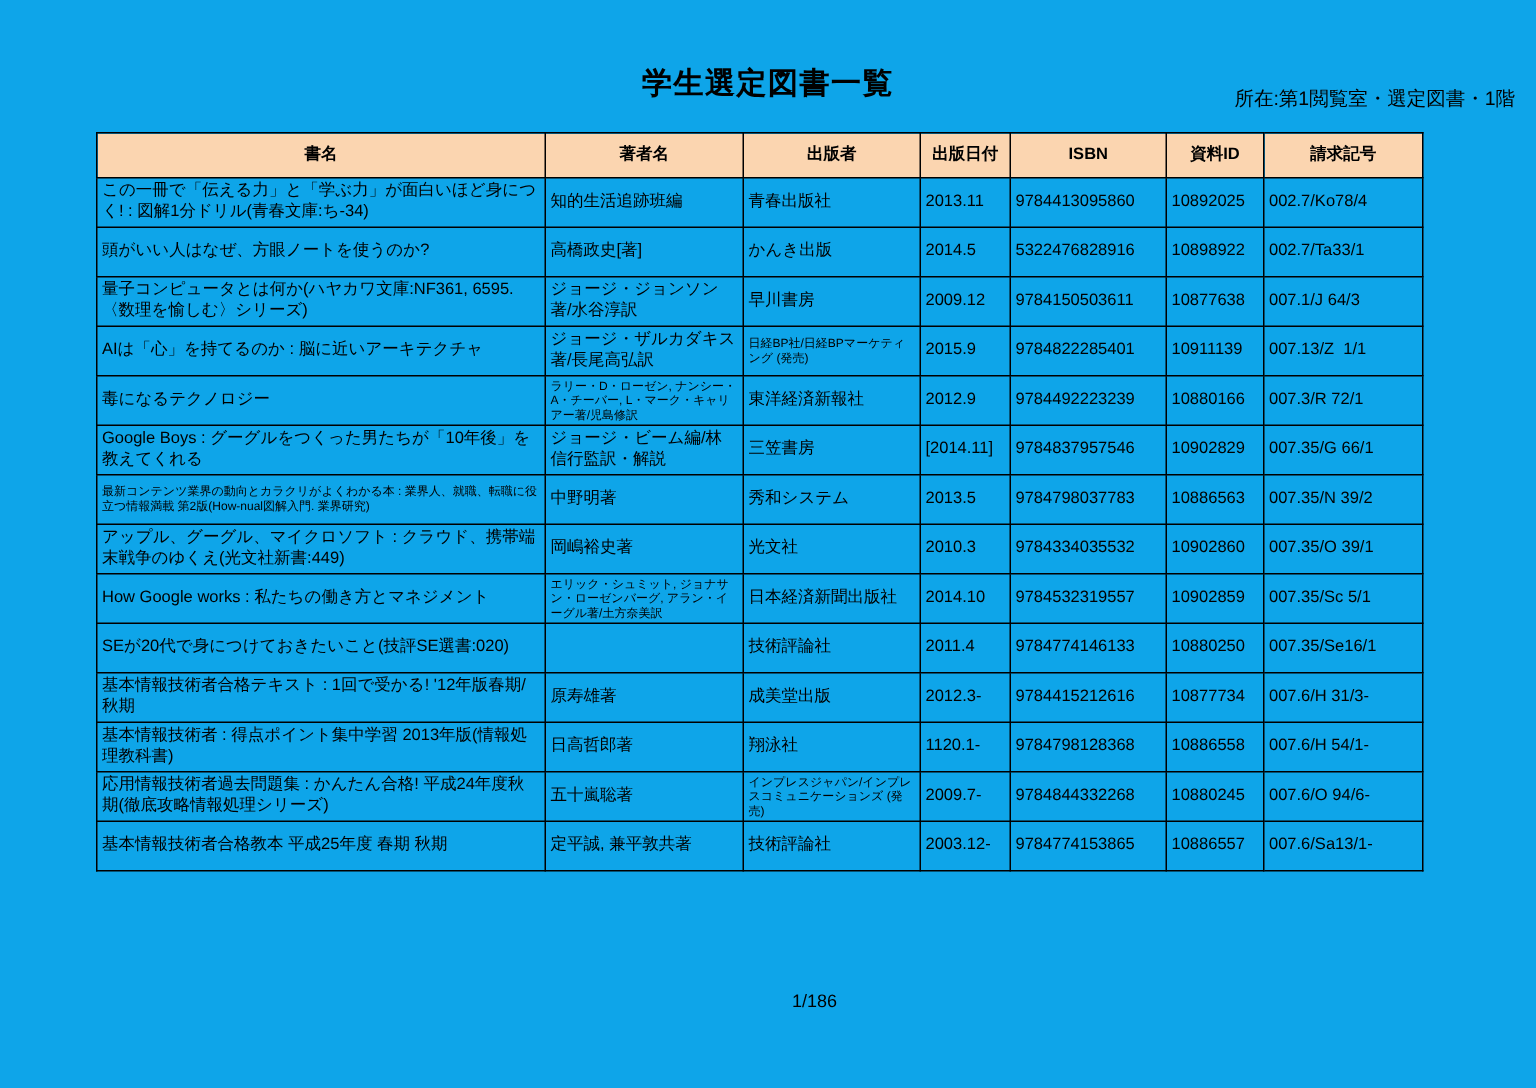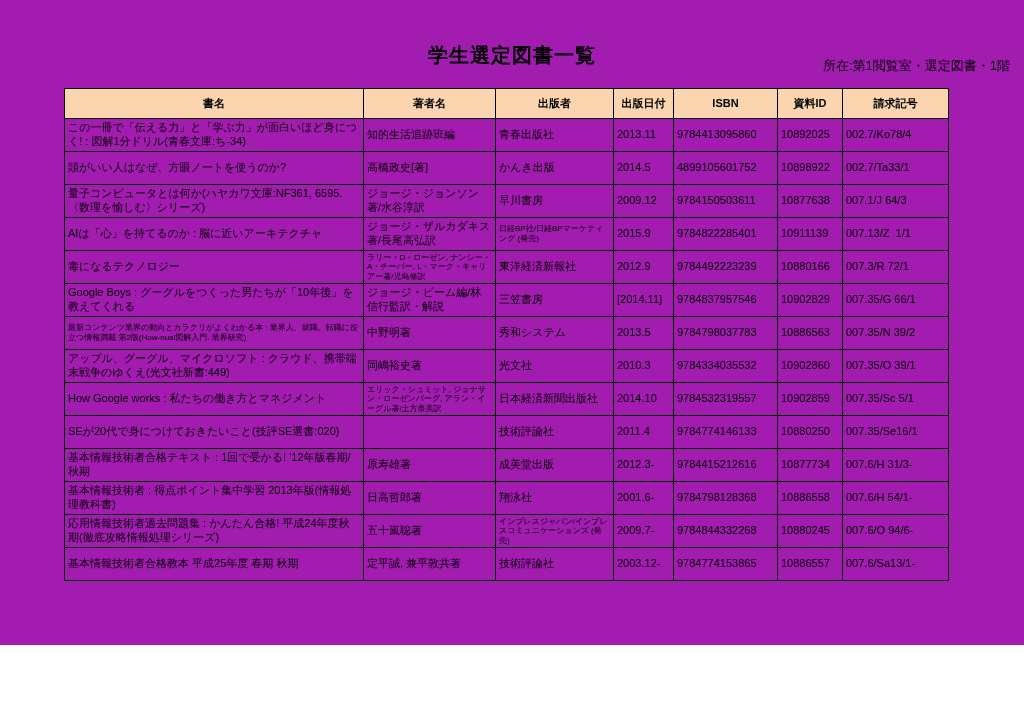--- a/index.html
+++ b/index.html
@@ -1,19 +1,19 @@
 <!DOCTYPE html>
 <html style="--header-bg: #fbd5b0;"><head>
 <meta charset="utf-8">
 <style>
   html,body{margin:0;padding:0;background:#ffffff;}
   .page{
     position:relative;
-    width:1024px;height:645px;
-    background:#a21caf;
+    width:1024px;height:725px;
+    background:#0ea5e9;
     font-family:"Liberation Sans","DejaVu Sans",sans-serif;
     color:#000;
     overflow:hidden;
   }
   .doc-title{
     position:absolute;top:42px;left:0;width:1024px;
     text-align:center;
     font-size:20px;font-weight:bold;
     letter-spacing:1px;
   }
@@ -92,21 +92,21 @@
           <td>2013.11</td>
           <td>9784413095860</td>
           <td>10892025</td>
           <td class="pre">002.7/Ko78/4</td>
         </tr>
         <tr>
           <td>頭がいい人はなぜ、方眼ノートを使うのか?</td>
           <td>高橋政史[著]</td>
           <td>かんき出版</td>
           <td>2014.5</td>
-          <td>4899105601752</td>
+          <td>5322476828916</td>
           <td>10898922</td>
           <td class="pre">002.7/Ta33/1</td>
         </tr>
         <tr>
           <td>量子コンピュータとは何か(ハヤカワ文庫:NF361, 6595.〈数理を愉しむ〉シリーズ)</td>
           <td>ジョージ・ジョンソン著/水谷淳訳</td>
           <td>早川書房</td>
           <td>2009.12</td>
           <td>9784150503611</td>
           <td>10877638</td>
@@ -181,21 +181,21 @@
           <td>成美堂出版</td>
           <td>2012.3-</td>
           <td>9784415212616</td>
           <td>10877734</td>
           <td class="pre">007.6/H 31/3-</td>
         </tr>
         <tr>
           <td>基本情報技術者 : 得点ポイント集中学習 2013年版(情報処理教科書)</td>
           <td>日高哲郎著</td>
           <td>翔泳社</td>
-          <td>2001.6-</td>
+          <td>1120.1-</td>
           <td>9784798128368</td>
           <td>10886558</td>
           <td class="pre">007.6/H 54/1-</td>
         </tr>
         <tr>
           <td>応用情報技術者過去問題集 : かんたん合格! 平成24年度秋期(徹底攻略情報処理シリーズ)</td>
           <td>五十嵐聡著</td>
           <td class="small">インプレスジャパン/インプレスコミュニケーションズ (発売)</td>
           <td>2009.7-</td>
           <td>9784844332268</td>

